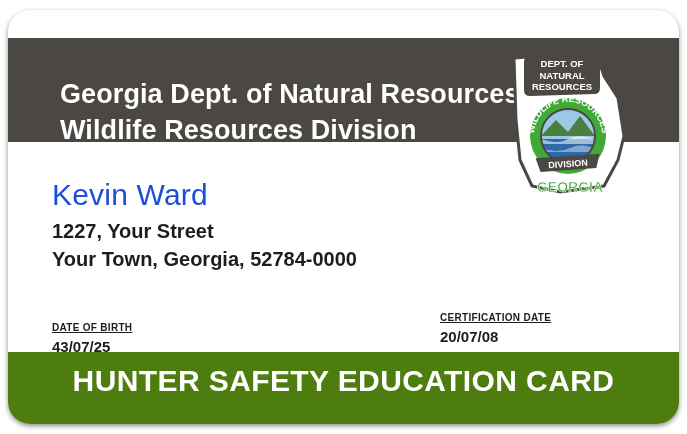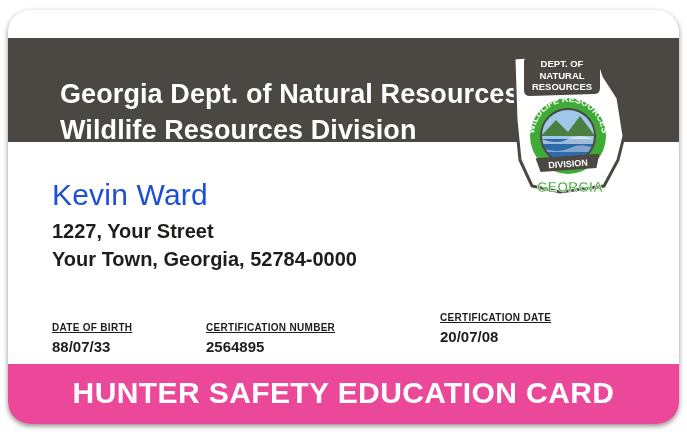--- a/index.html
+++ b/index.html
@@ -118,22 +118,22 @@
   #field-dob  { left: 44px;  top: 310px; }
   #field-cert { left: 198px; top: 310px; }
   #field-date { left: 432px; top: 300px; }
 
   
   .footer-band {
     position: absolute;
     left: 0;
     bottom: 0;
     width: 671px;
-    height: 60px;
-    background: #ec4899;
+    height: 72px;
+    background: #4d7c0f;
   }
   .footer-text {
     position: absolute;
     left: 0;
     top: 0;
     width: 671px;
     height: 60px;
     line-height: 58px;
     text-align: center;
     color: #ffffff;
@@ -191,25 +191,21 @@
     </svg>
   </div>
 
   <div class="name">Kevin Ward</div>
   <div class="addr1">1227, Your Street</div>
   <div class="addr2">Your Town, Georgia, 52784-0000</div>
 
 
   <div class="field" id="field-dob">
     <span class="flabel">DATE OF BIRTH</span>
-    <span class="fvalue">88/07/33</span>
-  </div>
-  <div class="field" id="field-cert">
-    <span class="flabel">CERTIFICATION NUMBER</span>
-    <span class="fvalue">2564895</span>
+    <span class="fvalue">43/07/25</span>
   </div>
   <div class="field" id="field-date">
     <span class="flabel">CERTIFICATION DATE</span>
     <span class="fvalue">20/07/08</span>
   </div>
 
   <div class="footer-band">
     <div class="footer-text">HUNTER SAFETY EDUCATION CARD</div>
   </div>
 

